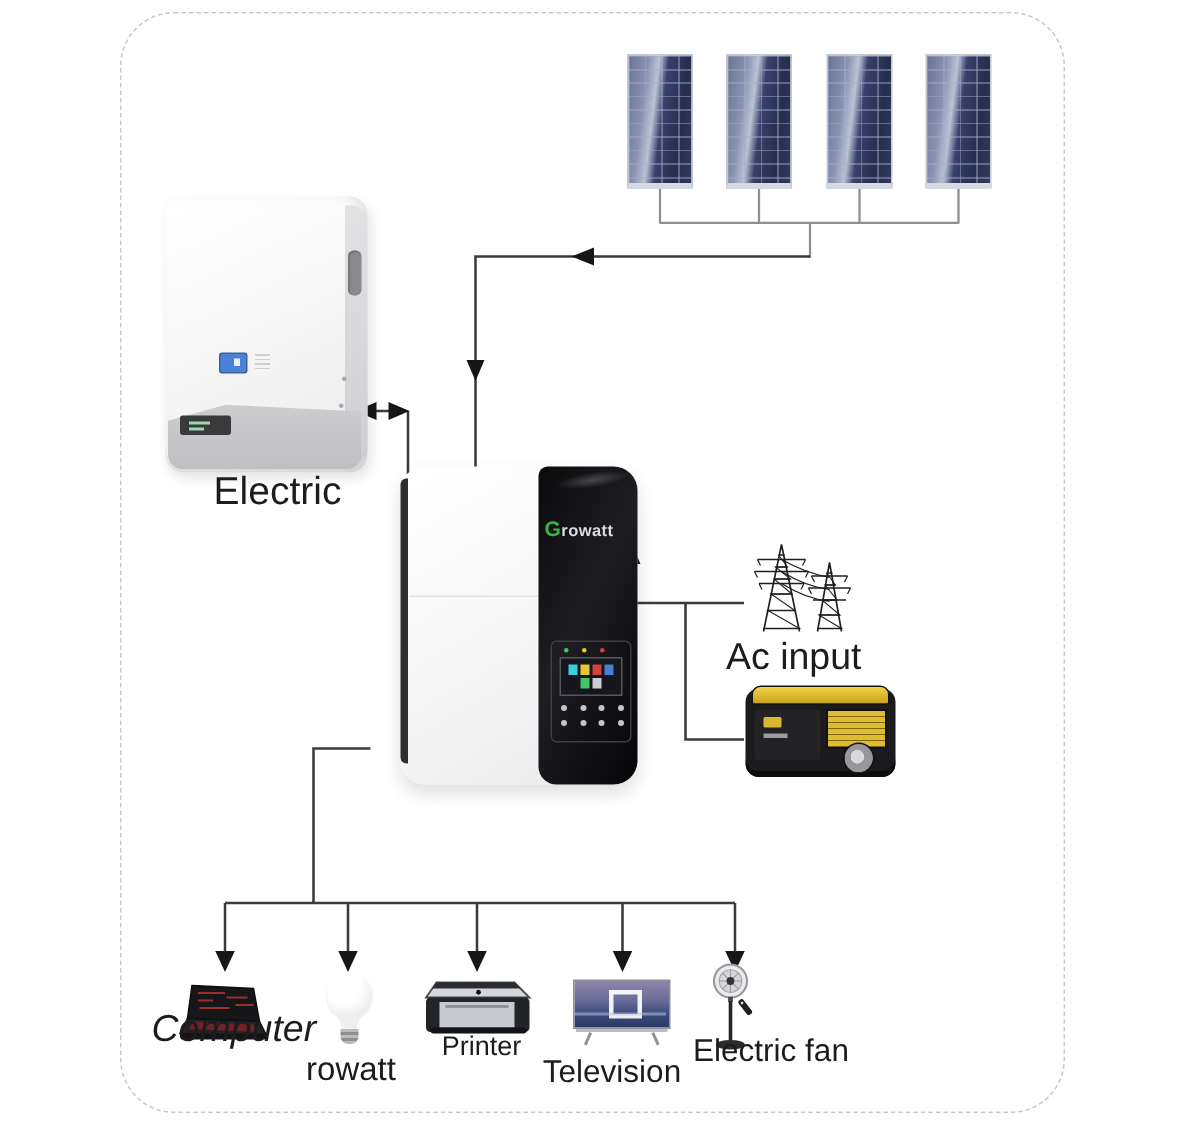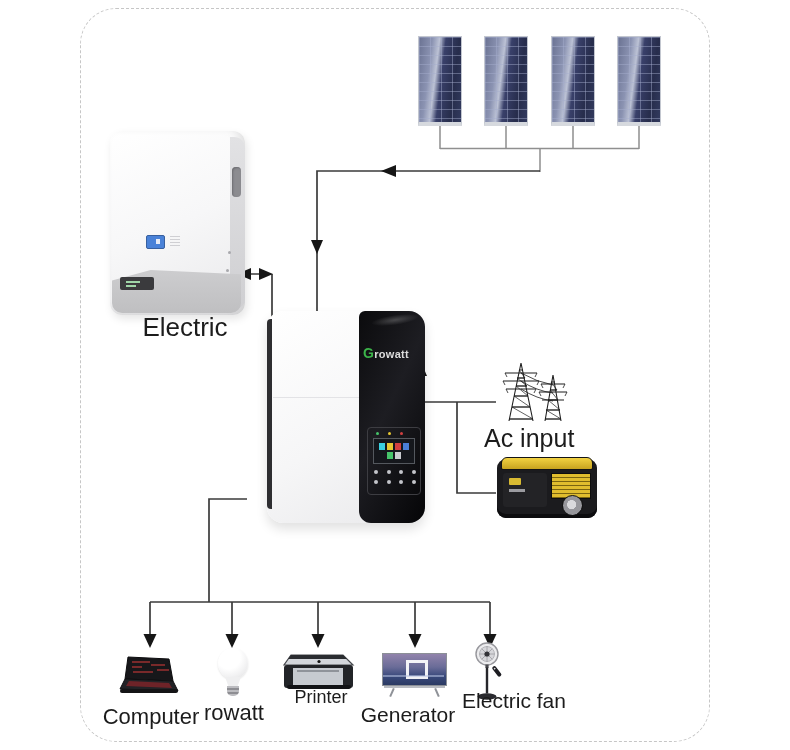--- a/index.html
+++ b/index.html
@@ -212,21 +212,21 @@
     <div class="abs gen-alt"></div>
   </div>
 
   <svg class="abs" style="left:117px;top:655px" width="64" height="42" viewBox="0 0 64 42">
     <polygon points="11,2 52,4 56,26 8,24" fill="#17171a" stroke="#0c0c0e"></polygon>
     <path d="M15 7 h18 M34 10 h14 M15 12 h10 M40 15 h12 M16 17 h20" stroke="#b23434" stroke-width="1.4" opacity="0.85" fill="none"></path>
     <polygon points="8,24 56,26 61,36 3,34" fill="#222226" stroke="#101012"></polygon>
     <polygon points="12,26 52,28 55,33 9,31" fill="#6e2328"></polygon>
     <rect x="3" y="34" width="58" height="4" rx="2" fill="#141416"></rect>
   </svg>
-  <div class="abs lbl center" style="left:101px;top:704px;width:100px;font-size:22px;">Computer</div>
+  <div class="abs lbl center" style="left:101px;top:672px;width:100px;font-size:25px;font-style:italic;">Computer</div>
 
   <div class="abs bulb">
     <div class="abs bulb-glass"></div>
     <div class="abs bulb-neck"></div>
     <div class="abs bulb-base"></div>
   </div>
   <div class="abs lbl center" style="left:199px;top:700px;width:70px;font-size:22px;">rowatt</div>
 
   <svg class="abs" style="left:281px;top:652px" width="76" height="42" viewBox="0 0 76 42">
     <polygon points="10,3 62,3 72,13 3,13" fill="#d3d6db" stroke="#46484d" stroke-width="1.2"></polygon>
@@ -240,21 +240,21 @@
   <div class="abs lbl center" style="left:276px;top:687px;width:90px;font-size:18px;">Printer</div>
 
   <div class="abs tv">
     <div class="abs tv-screen"></div>
     <div class="abs tv-pic"></div>
     <div class="abs tv-water"></div>
     <div class="abs tv-bar"></div>
     <div class="abs tv-leg" style="left:9px;transform:rotate(24deg)"></div>
     <div class="abs tv-leg" style="left:54px;transform:rotate(-24deg)"></div>
   </div>
-  <div class="abs lbl center" style="left:358px;top:703px;width:100px;font-size:21px;">Generator</div>
+  <div class="abs lbl center" style="left:358px;top:703px;width:100px;font-size:21px;">Television</div>
 
   <svg class="abs" style="left:472px;top:641px" width="40" height="62" viewBox="0 0 40 62">
     <circle cx="15" cy="13" r="11" fill="#ececee" stroke="#97979c" stroke-width="1.4"></circle>
     <circle cx="15" cy="13" r="7.5" fill="#d7d7db" stroke="#aaaaae" stroke-width="0.8"></circle>
     <path d="M15 5 V21 M7.5 13 H22.5 M9.6 7.6 L20.4 18.4 M20.4 7.6 L9.6 18.4" stroke="#9b9ba0" stroke-width="0.8"></path>
     <circle cx="15" cy="13" r="2.6" fill="#333338"></circle>
     <rect x="13.4" y="23.5" width="3.2" height="3.5" fill="#4a4a4f"></rect>
     <rect x="13.8" y="26.5" width="2.4" height="26" fill="#26262b"></rect>
     <ellipse cx="15" cy="55.5" rx="9.5" ry="3.2" fill="#2a2a2f"></ellipse>
     <g transform="rotate(-38 24.5 30)">

